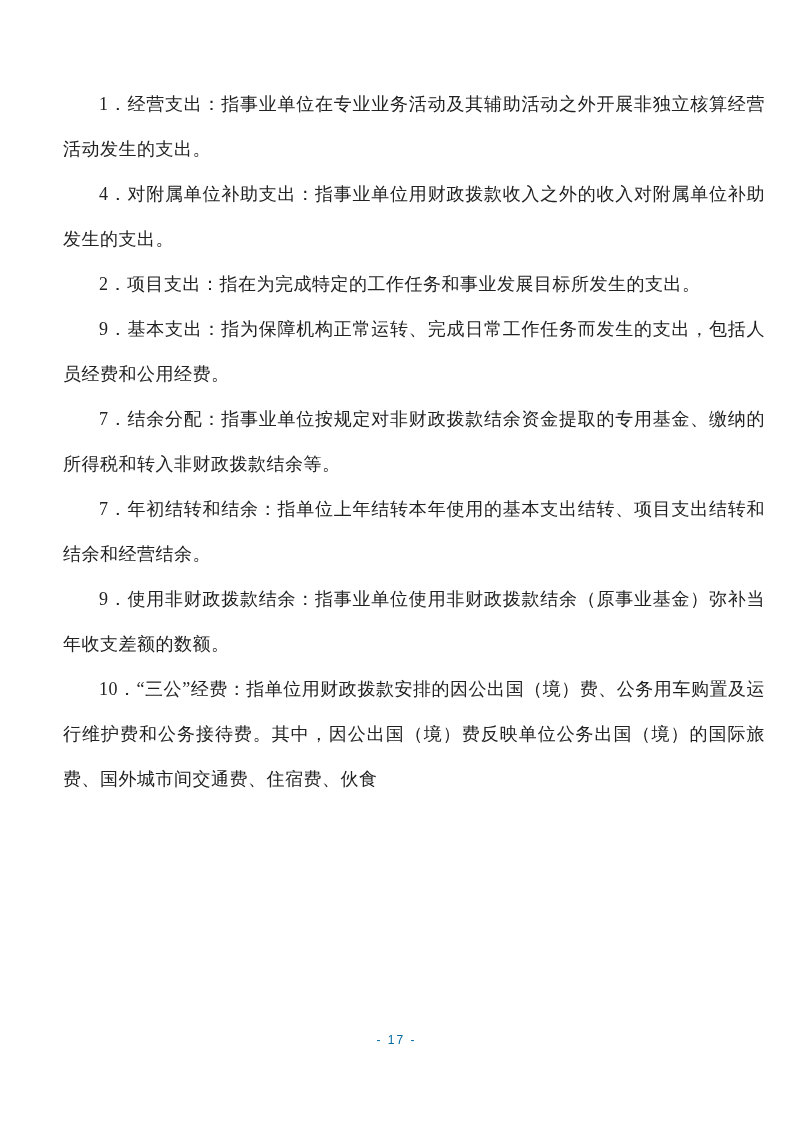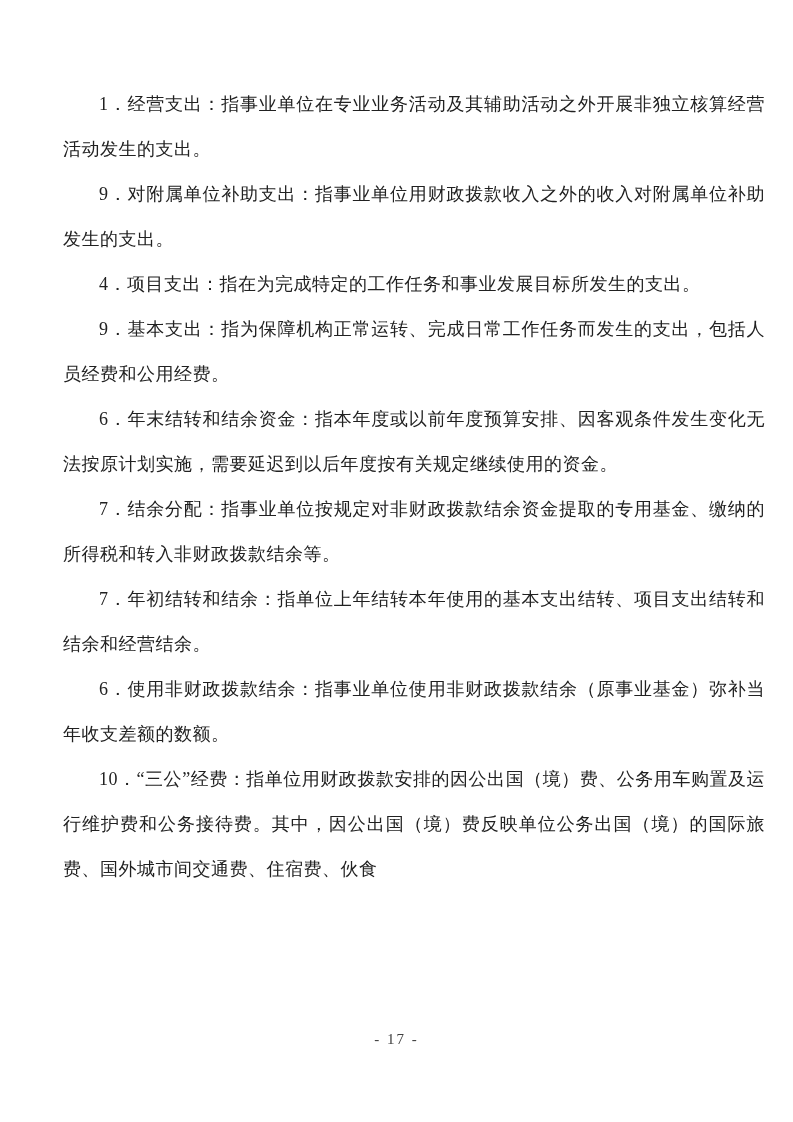--- a/index.html
+++ b/index.html
@@ -34,37 +34,36 @@
     word-break: break-all;
   }
   .footer {
     position: absolute;
     left: 0;
     top: 1030px;
     width: 100%;
     text-align: center;
   }
   .page-number {
-    font-size: 15px;
-    color: #404040;
+    font-size: 12px;
+    color: #0369a1;
     letter-spacing: 2px;
-    font-family: Liberation Serif, serif;
+    font-family: Liberation Sans, sans-serif;
   }
 </style>
 </head>
 <body>
 
 <div class="page">
   <div class="doc-body">
     <p class="para">1．经营支出：指事业单位在专业业务活动及其辅助活动之外开展非独立核算经营活动发生的支出。</p>
-    <p class="para">9．对附属单位补助支出：指事业单位用财政拨款收入之外的收入对附属单位补助发生的支出。</p>
-    <p class="para">4．项目支出：指在为完成特定的工作任务和事业发展目标所发生的支出。</p>
+    <p class="para">4．对附属单位补助支出：指事业单位用财政拨款收入之外的收入对附属单位补助发生的支出。</p>
+    <p class="para">2．项目支出：指在为完成特定的工作任务和事业发展目标所发生的支出。</p>
     <p class="para">9．基本支出：指为保障机构正常运转、完成日常工作任务而发生的支出，包括人员经费和公用经费。</p>
-    <p class="para">6．年末结转和结余资金：指本年度或以前年度预算安排、因客观条件发生变化无法按原计划实施，需要延迟到以后年度按有关规定继续使用的资金。</p>
     <p class="para">7．结余分配：指事业单位按规定对非财政拨款结余资金提取的专用基金、缴纳的所得税和转入非财政拨款结余等。</p>
     <p class="para">7．年初结转和结余：指单位上年结转本年使用的基本支出结转、项目支出结转和结余和经营结余。</p>
-    <p class="para">6．使用非财政拨款结余：指事业单位使用非财政拨款结余（原事业基金）弥补当年收支差额的数额。</p>
+    <p class="para">9．使用非财政拨款结余：指事业单位使用非财政拨款结余（原事业基金）弥补当年收支差额的数额。</p>
     <p class="para">10．“三公”经费：指单位用财政拨款安排的因公出国（境）费、公务用车购置及运行维护费和公务接待费。其中，因公出国（境）费反映单位公务出国（境）的国际旅费、国外城市间交通费、住宿费、伙食</p>
   </div>
   <div class="footer">
     <span class="page-number">- 17 -</span>
   </div>
 </div>
 
 </body></html>

